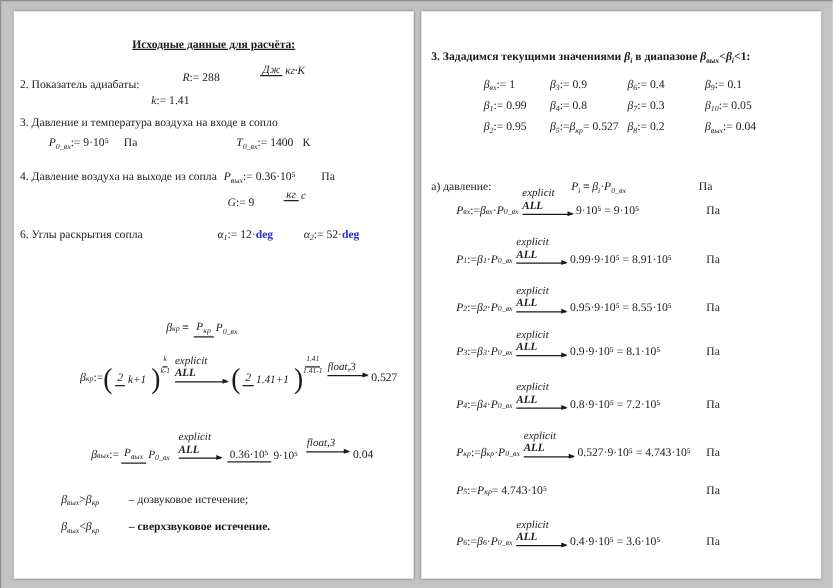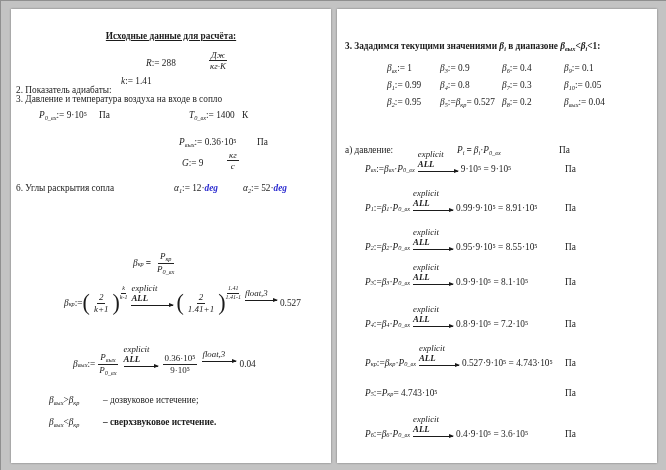--- a/index.html
+++ b/index.html
@@ -6,26 +6,26 @@
   .screen{position:relative;width:666px;height:470px;background:#c3c3c3;border:1px solid #8f8f8f;
           font-family:"Liberation Serif","DejaVu Serif",serif;color:#1b1b1b;overflow:hidden;}
   .page{position:absolute;top:8px;width:320px;height:454px;background:#ffffff;
         box-shadow:0 0 2px rgba(0,0,0,.4);}
   .pageL{left:10px;} .pageR{left:336px;}
   .t{position:absolute;font-size:9.3px;line-height:1.15;white-space:nowrap;}
   .b{font-weight:bold;} .u{text-decoration:underline;} .ctr{left:0;right:0;text-align:center;}
   .v{font-style:italic;font-family:inherit;}
   .ss{font-size:6.3px;font-style:italic;vertical-align:-2px;letter-spacing:0;}
   .kw{font-style:italic;font-size:8.8px;line-height:1.1;} .kwb{font-weight:bold;}
-  .blue{color:#2b2bd0;font-style:italic;font-weight:bold;margin-top:46px;}
+  .blue{color:#2b2bd0;font-weight:bold;margin-top:46px;}
   .eqb{font-weight:bold;padding:0 2px;}
   
   .mrow{position:absolute;display:flex;align-items:center;white-space:nowrap;font-size:9.3px;}
   
-  .fr{display:inline-flex;flex-direction:column;align-items:center;line-height:1.15;
+  .fr{display:inline-flex;flex-direction:row;align-items:center;line-height:1.15;
       font-size:9px;text-align:center;vertical-align:middle;margin:0 2px;}
   .fr .n{border-bottom:1px solid #222;padding:0 2px;}
   .fr .d{padding:0 2px;}
   .frit{font-style:italic;}
   
   .stk{display:inline-flex;flex-direction:column;align-items:flex-start;margin:0 3px;
        transform:translateY(-8px);}
   .arr{height:1px;background:#1b1b1b;position:relative;margin-top:2px;align-self:stretch;min-width:30px;}
   .arr::after{content:"";position:absolute;right:-1px;top:-2.5px;width:0;height:0;
        border-left:5px solid #1b1b1b;border-top:2.5px solid transparent;border-bottom:2.5px solid transparent;}
@@ -59,30 +59,31 @@
 
   <div class="page pageL">
     <div class="t b u ctr" style="top:22px">Исходные данные для расчёта:</div>
 
     <span class="t" style="left:135px;top:49px"><i class="v">R</i><span>:= 288</span></span>
     <span class="t fr frit" style="left:195px;top:41px">
         <span class="n">Дж</span>
         <span class="d">кг·К</span>
       </span>
 
-    <span class="t" style="left:5px;top:76px">2. Показатель адиабаты:</span>
+    <span class="t" style="left:5px;top:54px">2. Показатель адиабаты:</span>
     <span class="t" style="left:110px;top:67px"><i class="v">k</i><span>:= 1.41</span></span>
 
     <span class="t" style="left:5px;top:85px">3. Давление и температура воздуха на входе в сопло</span>
 
     <span class="t" style="left:28px;top:101px"><i class="v">P</i><sub class="ss">0_вх</sub><span>:= 9·10⁵</span></span>
     <span class="t" style="left:88px;top:101px">Па</span>
     <span class="t" style="left:178px;top:101px"><i class="v">T</i><sub class="ss">0_вх</sub><span>:= 1400</span></span>
     <span class="t" style="left:231px;top:101px">К</span>
 
+    <span class="t" style="left:5px;top:128px">4. Давление воздуха на выходе из сопла</span>
     <span class="t" style="left:168px;top:128px"><i class="v">P</i><sub class="ss">вых</sub><span>:= 0.36·10⁵</span></span>
     <span class="t" style="left:246px;top:128px">Па</span>
 
     <span class="t" style="left:171px;top:149px"><i class="v">G</i><span>:= 9</span></span>
     <span class="t fr frit" style="left:214px;top:141px">
         <span class="n">кг</span>
         <span class="d">с</span>
       </span>
 
     <span class="t" style="left:5px;top:174px">6. Углы раскрытия сопла</span>

